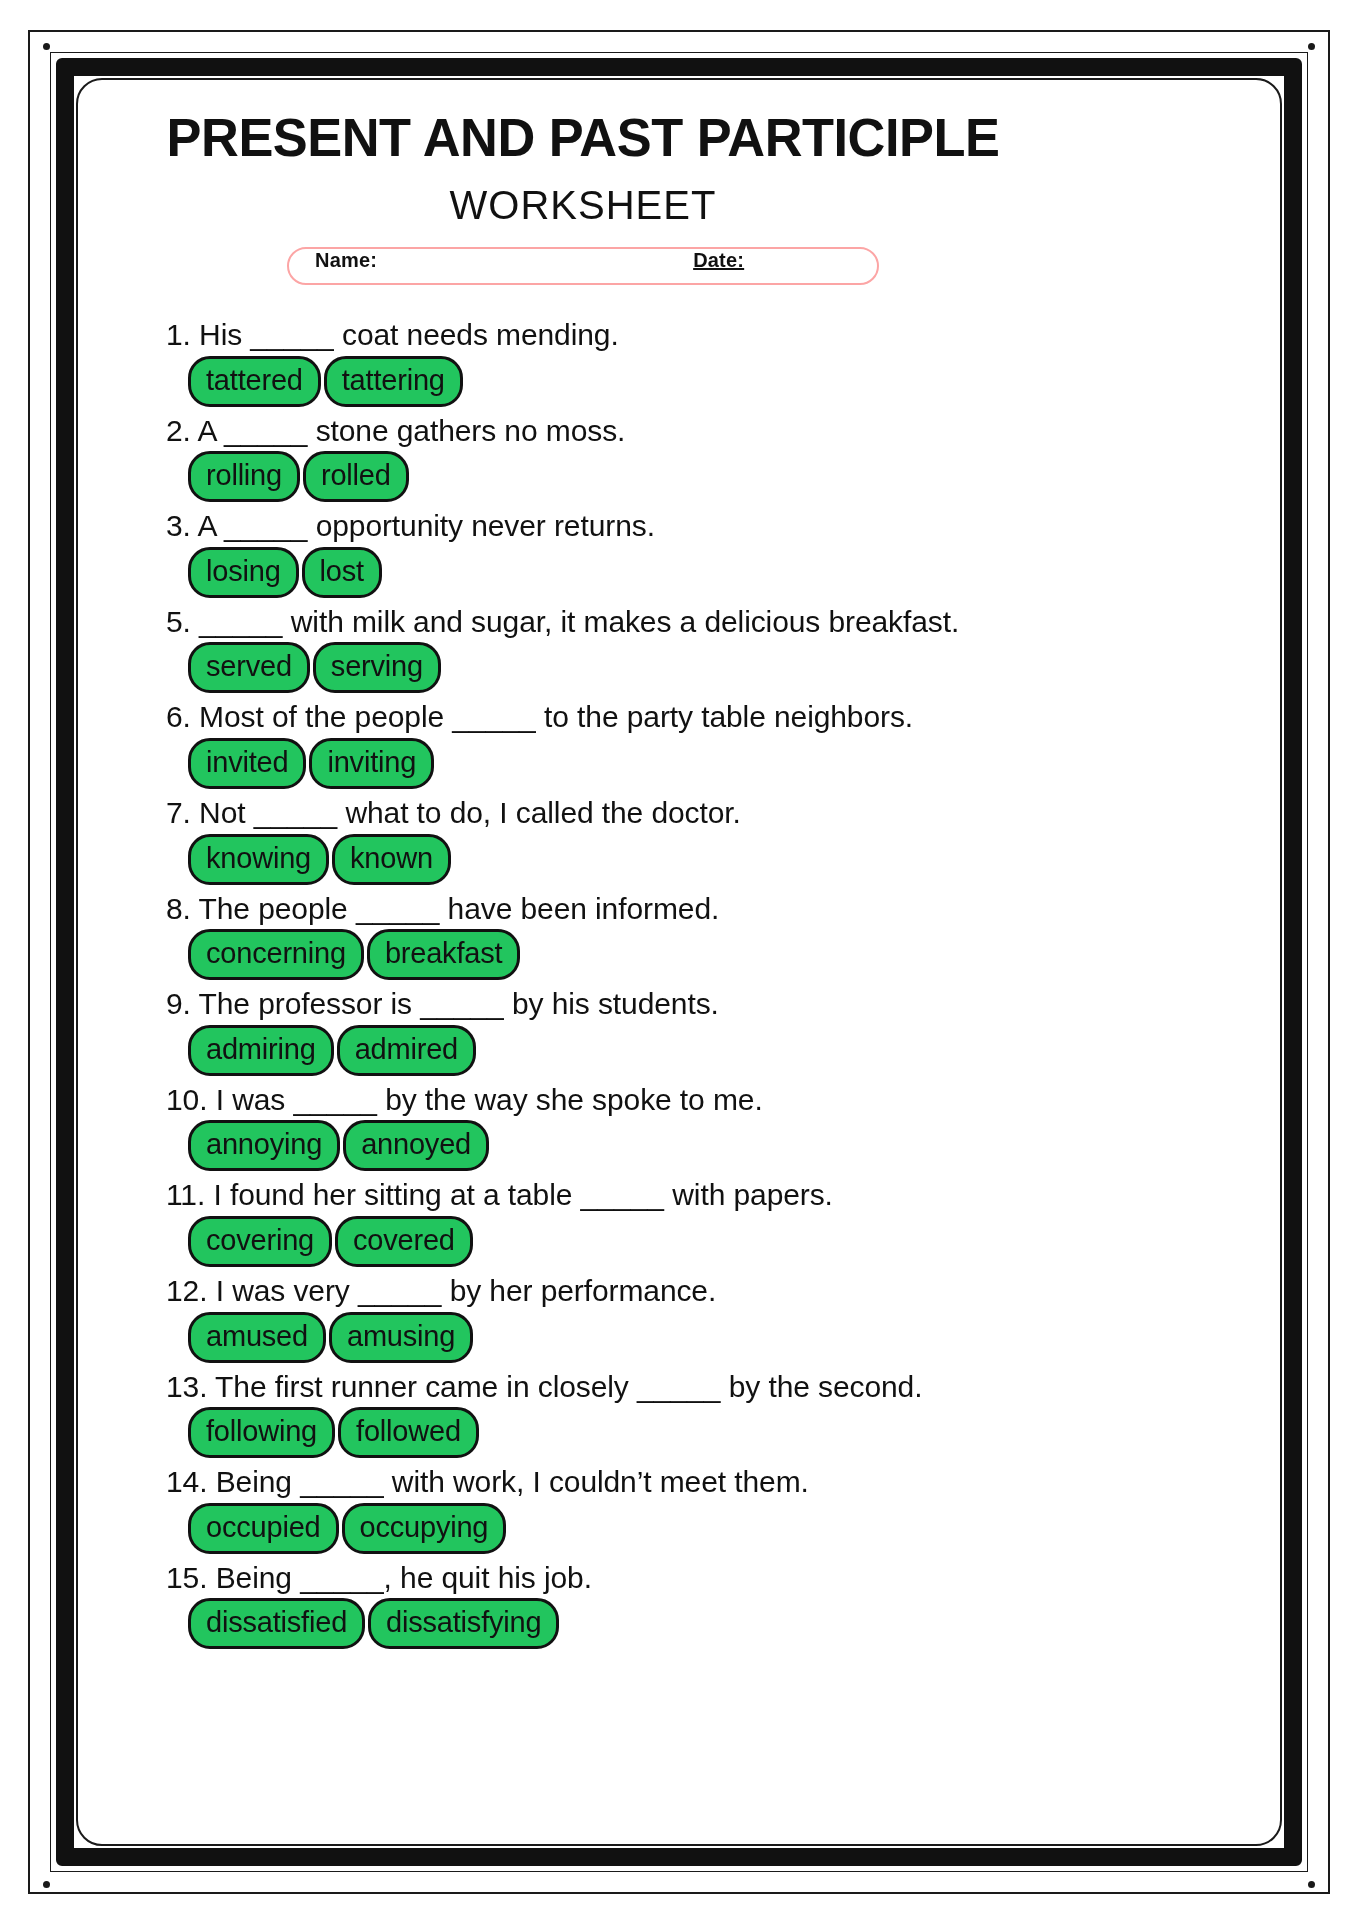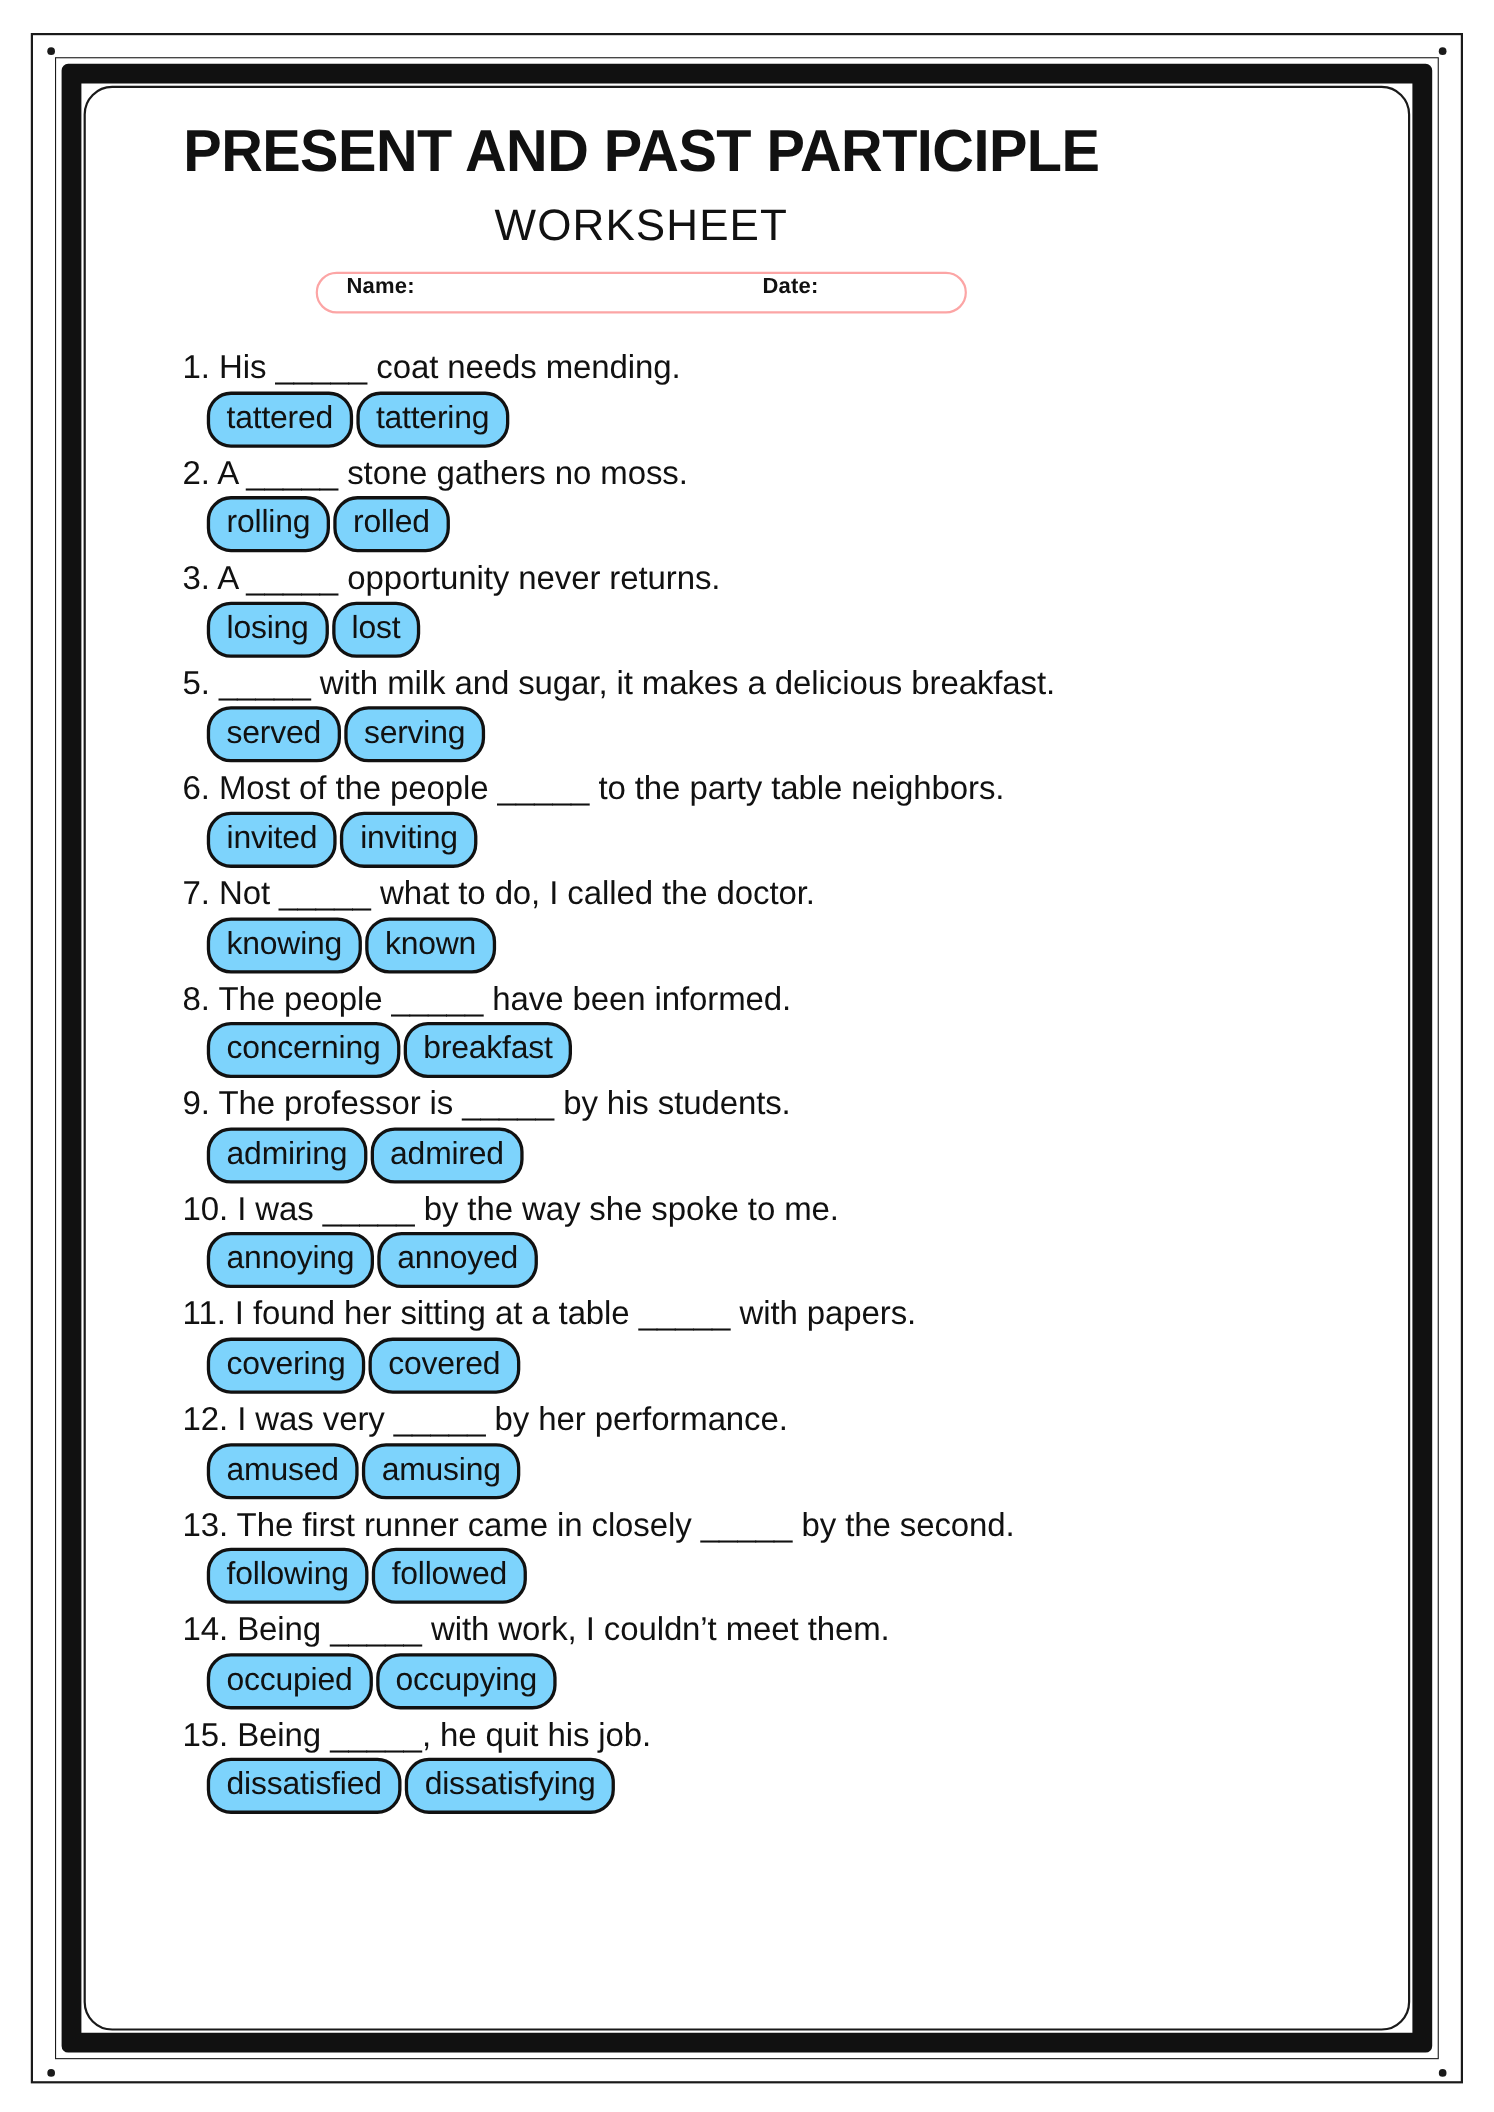--- a/index.html
+++ b/index.html
@@ -127,20 +127,21 @@
     box-sizing: border-box;
     padding: 0 26px;
   }
   .namebar .label {
     font-size: 20px;
     font-weight: 700;
     letter-spacing: 0.2px;
   }
   .namebar .label.date {
     margin-left: 316px;
+    text-decoration: underline;
   }
 
   
   .questions {
     margin-top: 32px;
     padding-left: 88px;
     padding-right: 20px;
   }
 
   .q-block {
@@ -166,21 +167,21 @@
     margin: 2px 0 6px 22px;
   }
 
   .choice {
     display: inline-block;
     font-size: 29px;
     line-height: 1;
     padding: 7px 15px 9px 15px;
     border: 3px solid #111111;
     border-radius: 22px;
-    background: #7dd3fc;
+    background: #22c55e;
     white-space: nowrap;
     letter-spacing: -0.2px;
   }
 </style>
 </head>
 <body>
 
 <div class="page">
 
   <div class="frame-outline"></div>

